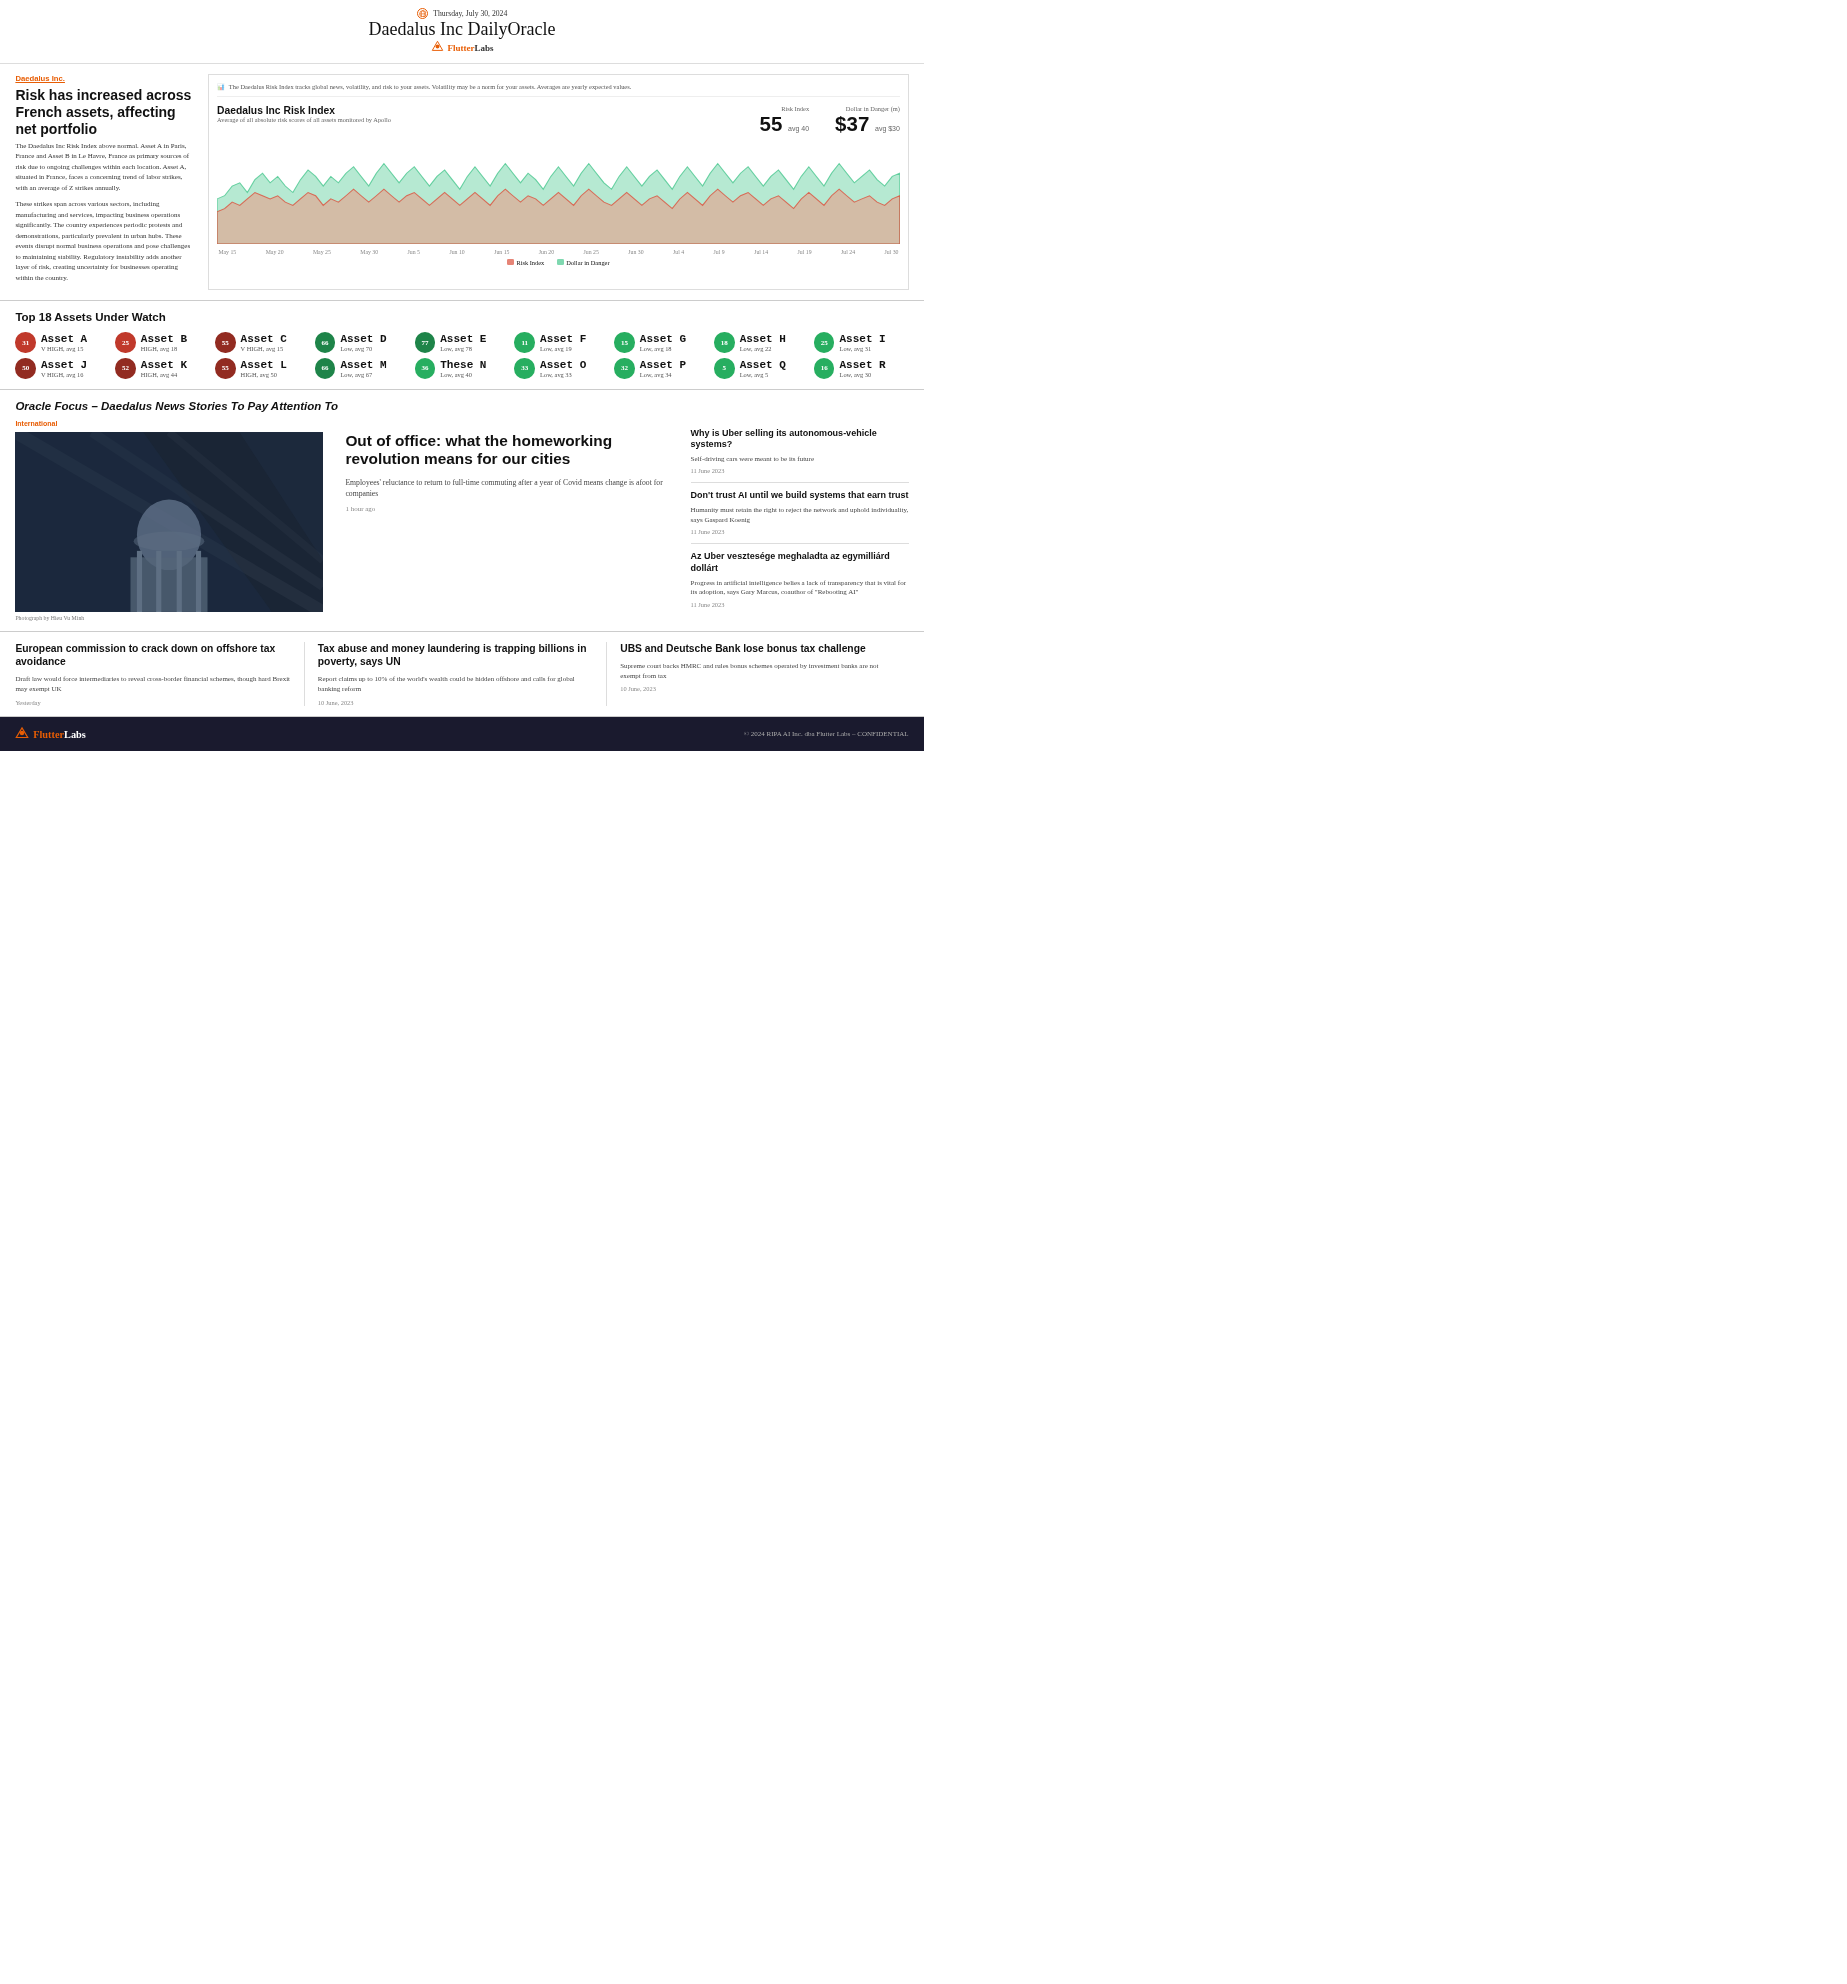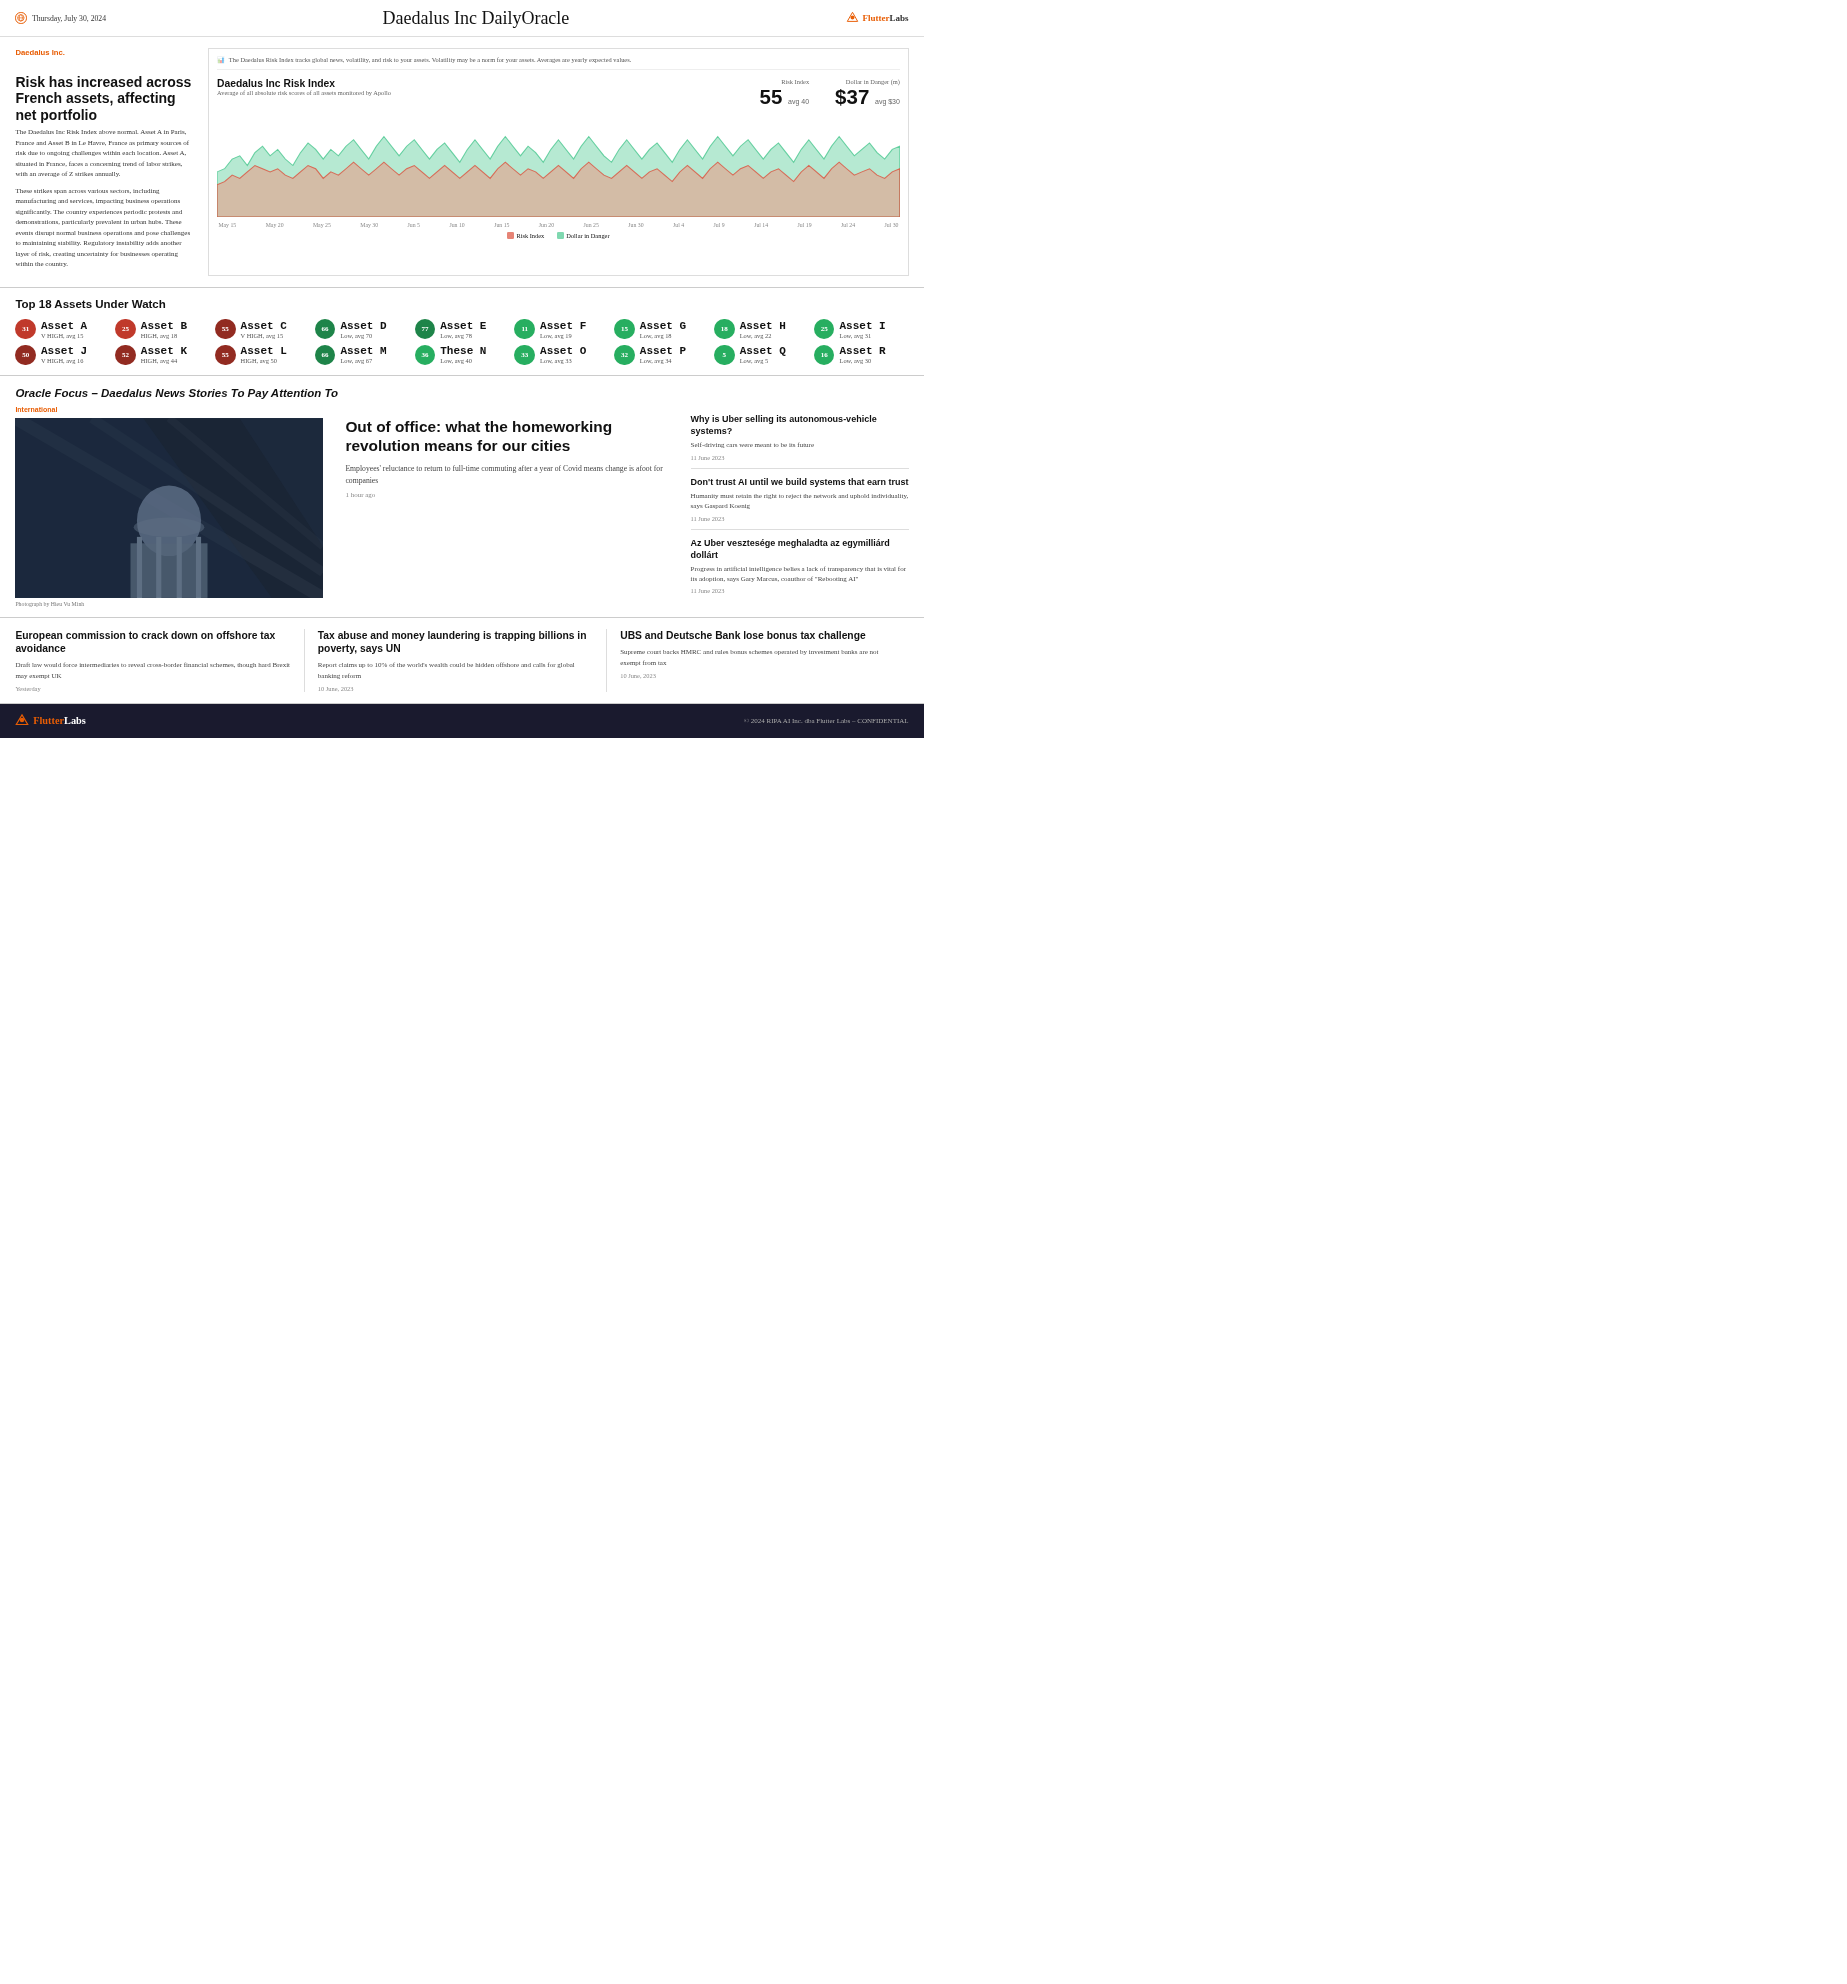--- a/index.html
+++ b/index.html
@@ -1,31 +1,31 @@
 <!DOCTYPE html>
 <html style="font-size:10.3px"><head>
   <meta charset="utf-8">
   <style>
     * { margin: 0; padding: 0; box-sizing: border-box; }
     body { font-family: 'Georgia', serif; background: #fff; color: #111; font-size: 8.3px; width: 924px; }
     
     
-    .header { display: flex; align-items: center; justify-content: space-between; padding: 7.7px 15.4px; border-bottom: 0.6px solid #ddd; }
+    .header { display: flex; align-items: center; justify-content: space-between; padding: 7.7px 15.4px; border-bottom: 0.6px solid #ddd; flex-direction: column; }
     .header-left { display: flex; align-items: center; gap: 5.1px; font-size: 7.7px; color: #333; }
     .globe-icon { width: 11.5px; height: 11.5px; border: 1.3px solid #e85d04; border-radius: 50%; display: inline-flex; align-items: center; justify-content: center; }
     .header-title { font-size: 18px; font-weight: 400; font-family: 'Georgia', serif; text-align: center; flex: 1; }
     .flutter-labs-logo { display: flex; align-items: center; gap: 3.8px; font-size: 9px; font-weight: bold; }
     .flutter-labs-logo .fl-icon { color: #e85d04; font-size: 11.5px; }
 
     
     .main-content { display: flex; padding: 10.3px 15.4px; gap: 13px; border-bottom: 1.3px solid #ccc; }
     
     
     .left-panel { width: 180px; flex-shrink: 0; }
-    .company-label { color: #e85d04; font-size: 7.7px; font-weight: bold; margin-bottom: 17px; font-family: Arial, sans-serif; }
+    .company-label { color: #e85d04; font-size: 7.7px; font-weight: bold; margin-bottom: 4px; font-family: Arial, sans-serif; text-decoration: underline; }
     .risk-headline { font-size: 14px; font-weight: bold; line-height: 1.2; margin-bottom: 3px; font-family: Arial, sans-serif; }
     .risk-body { font-size: 7px; line-height: 1.5; color: #333; }
     .risk-body p { margin-bottom: 6.4px; }
 
     
     .risk-panel { flex: 1; border: 0.6px solid #ddd; padding: 7.7px; }
     .risk-notice { font-size: 6.4px; color: #555; margin-bottom: 7.7px; display: flex; align-items: flex-start; gap: 3.8px; border-bottom: 0.6px solid #eee; padding-bottom: 5.1px; }
     .risk-index-header { display: flex; align-items: flex-start; justify-content: space-between; margin-bottom: 5.1px; }
     .risk-index-title { font-size: 10.3px; font-weight: bold; font-family: Arial, sans-serif; }
     .risk-index-subtitle { font-size: 6.4px; color: #666; }

